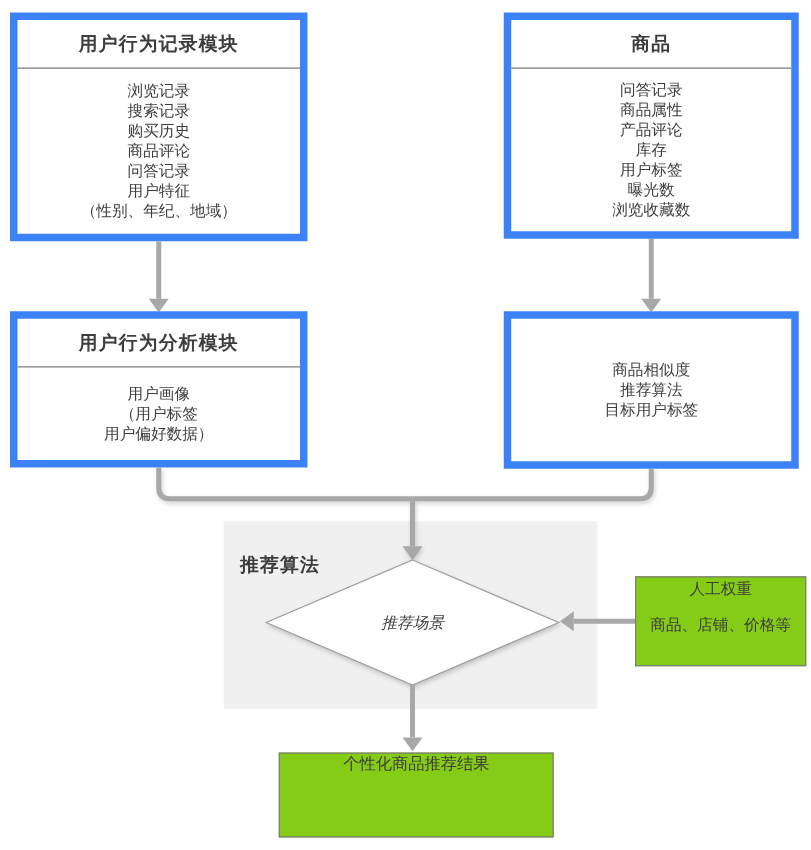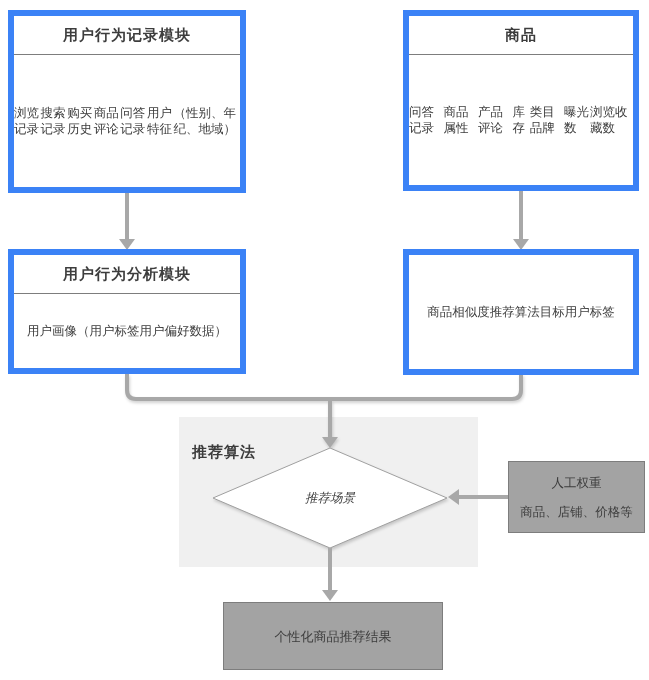--- a/index.html
+++ b/index.html
@@ -14,30 +14,30 @@
   .module-box{
     position:absolute;background:#ffffff;border:6px solid #3b82f6;
     display:flex;flex-direction:column;z-index:3;box-sizing:border-box;
   }
   .module-header{
     height:38px;border-bottom:1px solid #7d7d7d;flex:0 0 38px;
     display:flex;align-items:center;justify-content:center;
     font-size:15px;font-weight:bold;letter-spacing:1px;
   }
   .module-body{
-    flex:1 1 auto;display:flex;flex-direction:row;align-items:center;justify-content:center;
+    flex:1 1 auto;display:flex;flex-direction:column;align-items:center;justify-content:center;
     font-size:12.5px;line-height:16px;
   }
   .box-user-record{left:8px;top:10px;width:238px;height:183px;}
   .box-product{left:403px;top:10px;width:236px;height:181px;}
   .box-user-analysis{left:8px;top:249px;width:238px;height:125px;}
   .box-product-analysis{left:403px;top:249px;width:236px;height:126px;}
   .simple-box{
-    position:absolute;background:#a3a3a3;border:1px solid #7d7d7d;z-index:3;box-sizing:border-box;
-    display:flex;flex-direction:column;align-items:center;justify-content:center;
+    position:absolute;background:#84cc16;border:1px solid #7d7d7d;z-index:3;box-sizing:border-box;
+    display:flex;flex-direction:column;align-items:center;justify-content:flex-start;
     font-size:12.5px;line-height:17px;gap:12px;
   }
   .box-manual-weight{left:508px;top:461px;width:137px;height:72px;}
   .box-result{left:223px;top:602px;width:220px;height:68px;font-size:13px;}
   .algo-label{
     position:absolute;left:192px;top:443px;z-index:4;
     font-size:15px;font-weight:bold;letter-spacing:1px;
   }
   .diamond-label{
     position:absolute;left:270px;top:490px;width:120px;z-index:4;
@@ -101,21 +101,21 @@
     </div>
   </div>
 
   <div class="module-box box-product">
     <div class="module-header">商品</div>
     <div class="module-body">
       <div>问答记录</div>
       <div>商品属性</div>
       <div>产品评论</div>
       <div>库存</div>
-      <div>类目品牌</div>
+      <div>用户标签</div>
       <div>曝光数</div>
       <div>浏览收藏数</div>
     </div>
   </div>
 
   <div class="module-box box-user-analysis">
     <div class="module-header">用户行为分析模块</div>
     <div class="module-body">
       <div>用户画像</div>
       <div>（用户标签</div>

